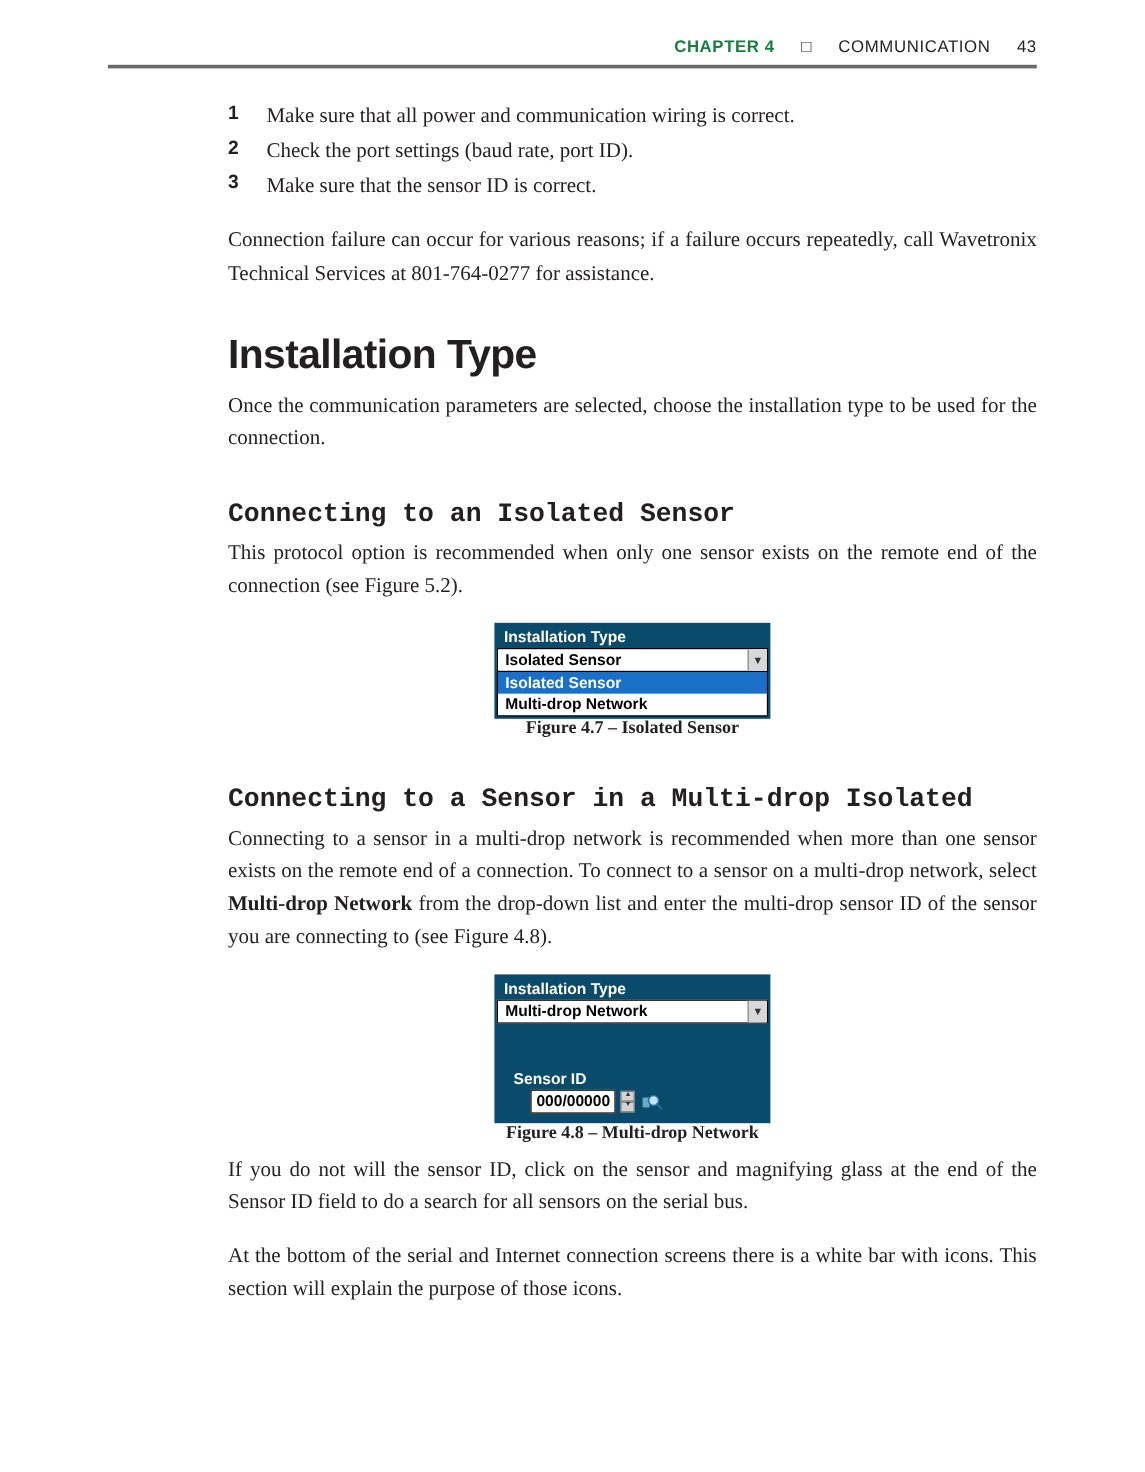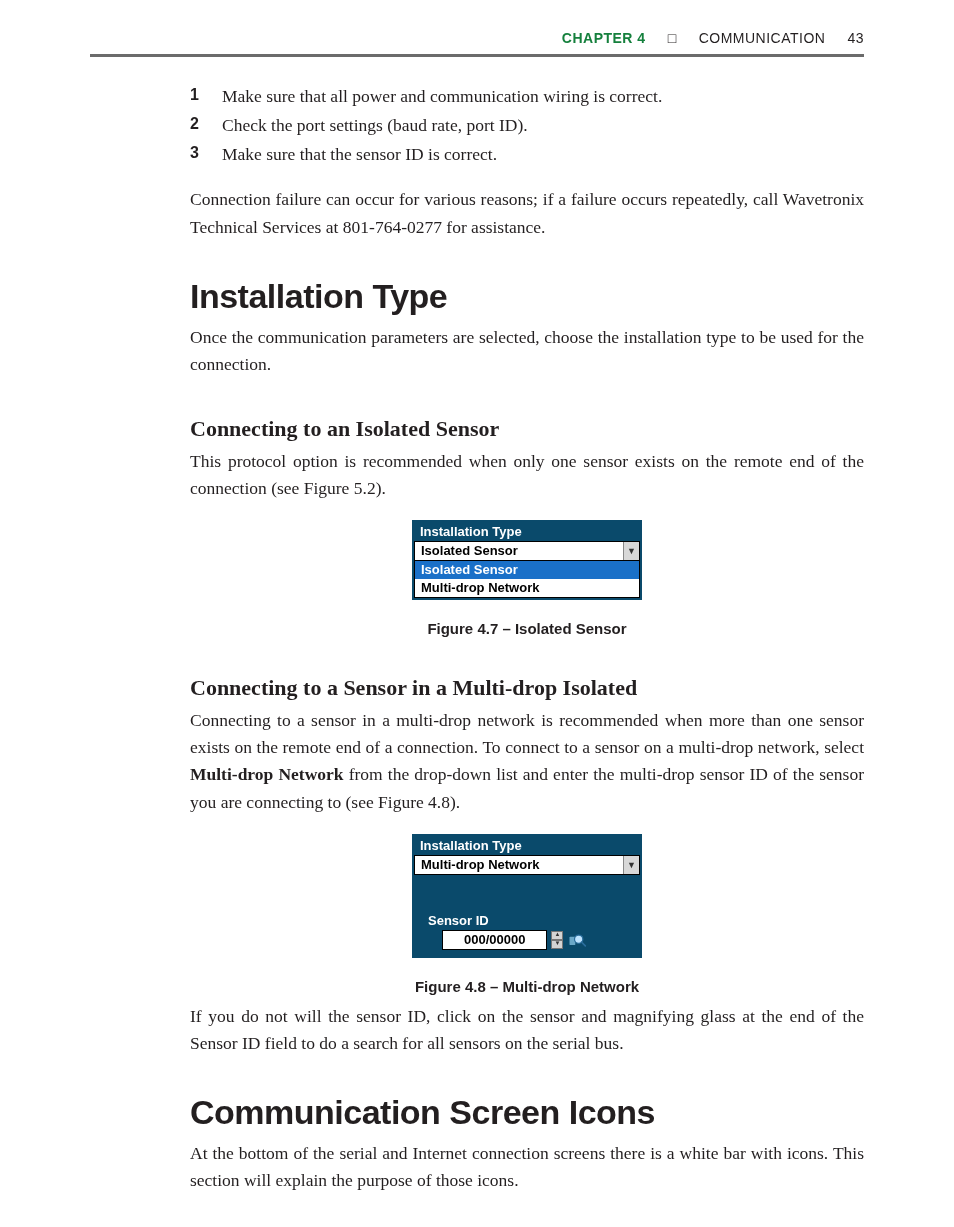--- a/index.html
+++ b/index.html
@@ -54,31 +54,31 @@
     margin-bottom: 18px;
   }
   h1.sec {
     font-family: Arial, Helvetica, sans-serif;
     font-weight: 900;
     font-size: 34px;
     letter-spacing: -0.5px;
     margin: 36px 0 8px 0;
   }
   h2.subsec {
-    font-family: Liberation Serif, serif;
+    font-family: Liberation Mono, monospace;
     font-weight: 900;
     font-size: 22px;
     margin: 38px 0 6px 0;
   }
   .figwrap { display: flex; flex-direction: column; align-items: center; margin: 14px 0 8px 0; }
   .figcaption {
-    font-family: Liberation Sans, sans-serif;
+    font-family: Liberation Serif, serif;
     font-weight: 700;
     font-size: 15px;
-    margin-top: 20px;
+    margin-top: 0;
     text-align: center;
   }
   
   .dlg47 {
     width: 230px;
     background: #0a4a6b;
     padding: 2px;
     font-family: Arial, Helvetica, sans-serif;
   }
   .dlg-title {
@@ -137,21 +137,21 @@
     display: flex;
     align-items: center;
     gap: 4px;
     padding: 0 10px 0 28px;
   }
   .sensor-id {
     background: #fff;
     border: 1px solid #000;
     font-weight: 700;
     font-size: 13px;
-    padding: 0 21px;
+    padding: 0 4px;
     line-height: 18px;
     color: #000;
     font-family: Arial;
   }
   .spinner {
     display: flex;
     flex-direction: column;
   }
   .spinner .sbtn {
     width: 12px; height: 9px;
@@ -246,17 +246,16 @@
               <line x1="17.5" y1="14.5" x2="22" y2="19" stroke="#2a6d9c" stroke-width="2" stroke-linecap="round"></line>
             </svg>
           </span>
         </div>
       </div>
       <div class="figcaption">Figure 4.8 – Multi-drop Network</div>
     </div>
 
     <p class="para">If you do not will the sensor ID, click on the sensor and magnifying glass at the end of the Sensor ID field to do a search for all sensors on the serial bus.</p>
 
-    <h1 class="sec">Communication Screen Icons</h1>
     <p class="para">At the bottom of the serial and Internet connection screens there is a white bar with icons. This section will explain the purpose of those icons.</p>
 
   </div>
 </div>
 
 </body></html>

